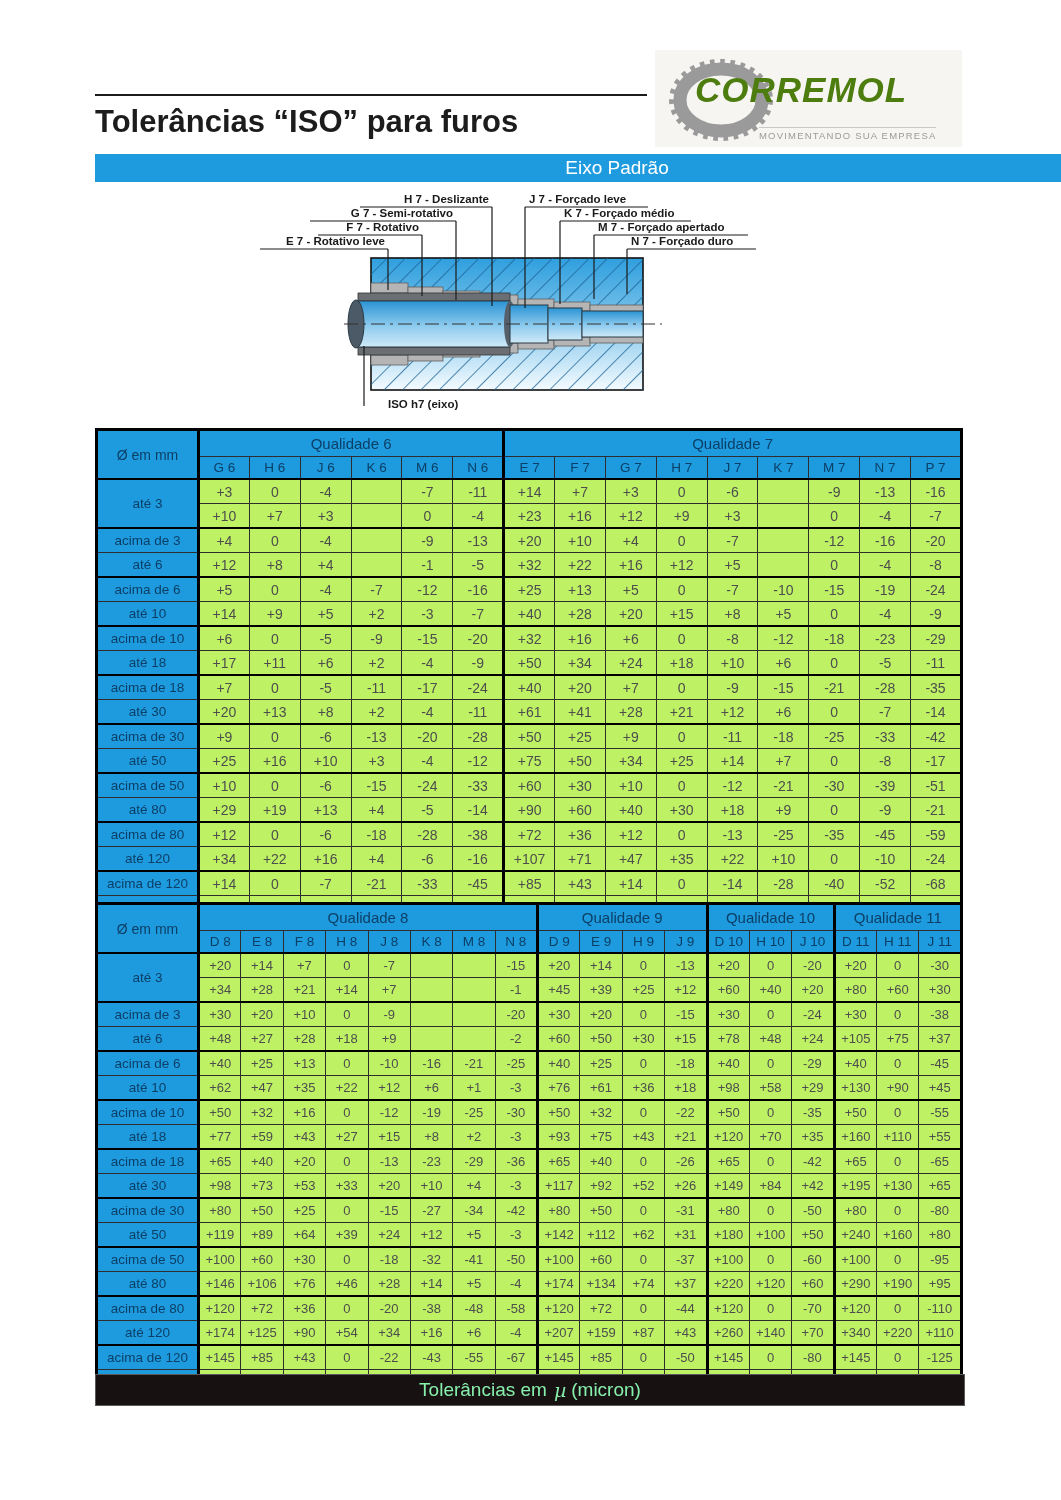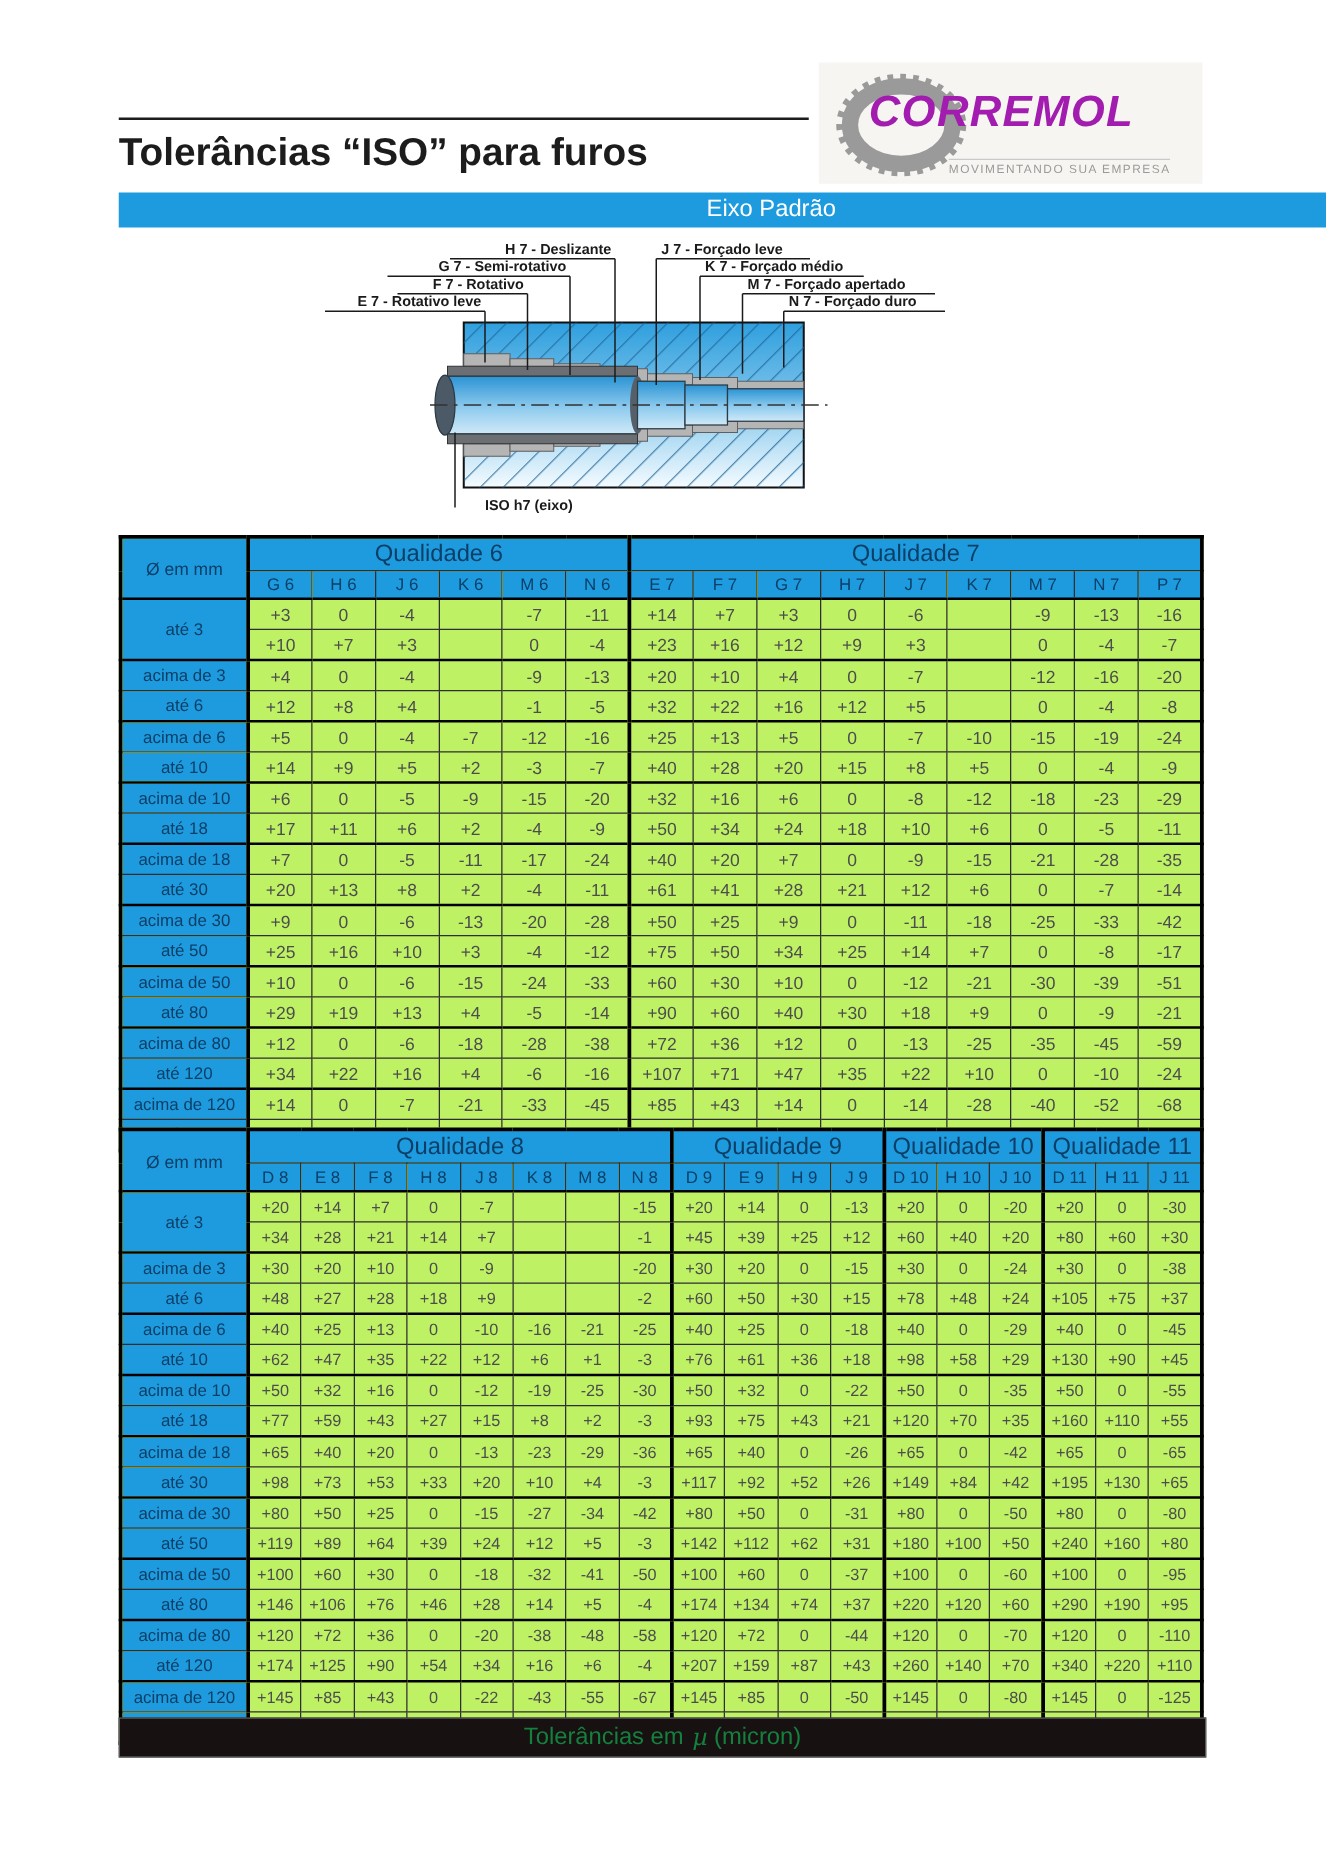--- a/index.html
+++ b/index.html
@@ -3,47 +3,47 @@
 <meta charset="utf-8">
 <style>
   html,body{margin:0;padding:0;background:#fff;}
   body{width:1061px;height:1500px;position:relative;font-family:"Liberation Sans","DejaVu Sans",sans-serif;overflow:hidden;}
 
   .rule{position:absolute;left:95px;top:94px;width:552px;height:2px;background:#1c1c1c;}
   .title{position:absolute;left:95px;top:104px;font-size:31px;color:#1c1c1c;}
 
   .logo-box{position:absolute;left:655px;top:50px;width:307px;height:97px;background:#f7f5f2;}
   .logo-gear{position:absolute;left:8px;top:6px;}
-  .logo-text{position:absolute;left:40px;top:20px;font-size:35px;font-weight:bold;font-style:italic;color:#a21caf;letter-spacing:1px;}
+  .logo-text{position:absolute;left:40px;top:20px;font-size:35px;font-weight:bold;font-style:italic;color:#4d7c0f;letter-spacing:1px;}
   .logo-tagline{position:absolute;left:104px;top:62px;font-size:9.5px;color:#9a9a9a;letter-spacing:1.2px;border-top:1px solid #c9c9c9;padding-top:2px;margin-top:15px;}
 
   .banner{position:absolute;left:95px;top:154px;width:1044px;height:28px;background:#1e9bdf;color:#ffffff;
           display:flex;align-items:center;justify-content:center;font-size:19px;}
 
   .diagram{position:absolute;left:238px;top:186px;}
   .fit-label{font-size:11.5px;font-weight:bold;fill:#1a1a1a;}
 
   table.tbl{position:absolute;left:95px;width:868px;border-collapse:collapse;table-layout:fixed;background:#bef264;
             border:3px solid #000;}
   #tbl1{top:428px;}
   #tbl2{top:902px;}
   .tbl th,.tbl td{border:1px solid #2e2e2e;padding:0;text-align:center;vertical-align:middle;overflow:hidden;white-space:nowrap;}
   .tbl thead th{background:#1e9bdf;color:#0c3f66;font-weight:400;}
-  .tbl th[data-name="group-header"]{height:25px;font-size:19px;}
+  .tbl th[data-name="group-header"]{height:25px;font-size:15px;}
   .tbl th[data-name="column-header"]{height:21px;font-size:13.5px;}
   .tbl th[data-name="diam-header"]{font-size:14px;}
   .tbl th.row-label{background:#1e9bdf;color:#0c3f66;font-weight:400;font-size:13.5px;}
   .tbl td{color:#4d4d4d;font-size:14px;height:23px;}
   #tbl2 td{font-size:13px;}
   .tbl .gs{border-left:3px solid #000;}
   .tbl tr.band-first th,.tbl tr.band-first td{border-top:2px solid #000;}
   .tbl thead tr:last-child th{border-bottom:2px solid #000;margin-left:17px;}
 
   .footer{position:absolute;left:95px;top:1374px;width:868px;height:30px;background:#171111;border:1px solid #5a5a5a;
-          display:flex;align-items:center;justify-content:center;color:#15803d;font-size:19px;}
+          display:flex;align-items:center;justify-content:center;color:#86efac;font-size:19px;}
   .footer .mu{font-style:italic;font-family:"DejaVu Serif",serif;margin:0 5px;}
   .footer .pre{margin-right:2px;}
 </style>
 </head>
 <body data-name="page">
 
 <div class="rule" data-name="header-rule"></div>
 <h1 class="title" data-name="page-title" style="margin:0;font-weight:700;">Tolerâncias “ISO” para furos</h1>
 
 <div class="logo-box" data-name="logo">

